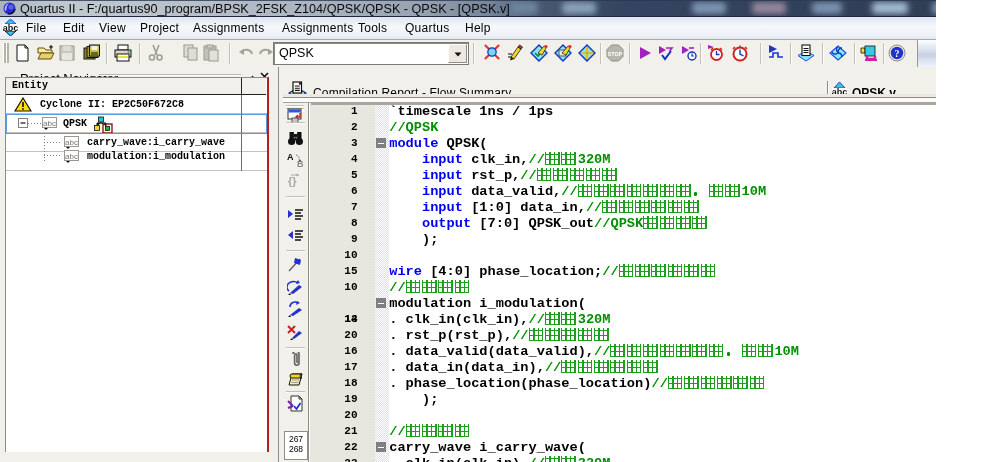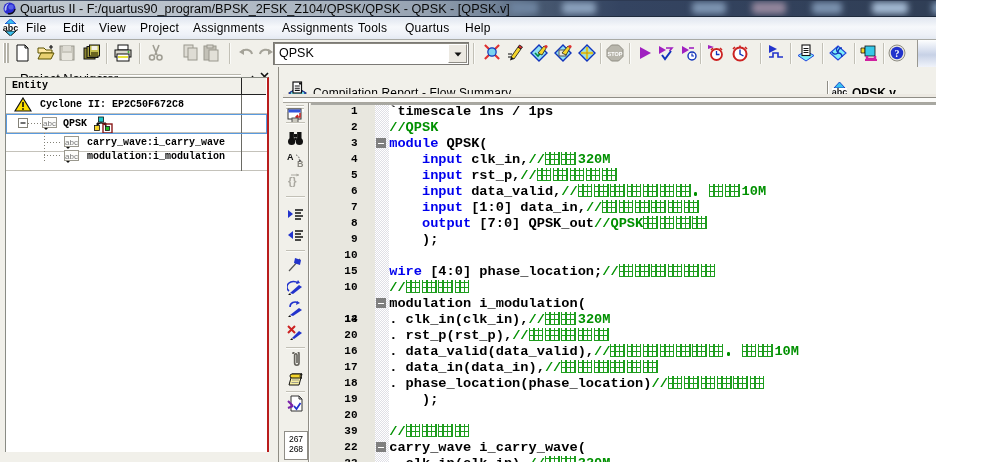--- a/index.html
+++ b/index.html
@@ -404,21 +404,21 @@
             <span class="lnum" style="top:160px">15</span>
             <span class="lnum" style="top:176px">10</span>
             <span class="lnum" style="top:208px">13</span>
             <span class="lnum" style="top:208px">14</span>
             <span class="lnum" style="top:224px">20</span>
             <span class="lnum" style="top:240px">16</span>
             <span class="lnum" style="top:256px">17</span>
             <span class="lnum" style="top:272px">18</span>
             <span class="lnum" style="top:288px">19</span>
             <span class="lnum" style="top:304px">20</span>
-            <span class="lnum" style="top:320px">39</span>
+            <span class="lnum" style="top:320px">21</span>
             <span class="lnum" style="top:336px">22</span>
             <span class="lnum" style="top:352px">23</span>
           </div>
   <div id="fboxes">
             <div class="fbox" style="top:35px">
               <i></i>
             </div>
             <div class="fbox" style="top:195px">
               <i></i>
             </div>

